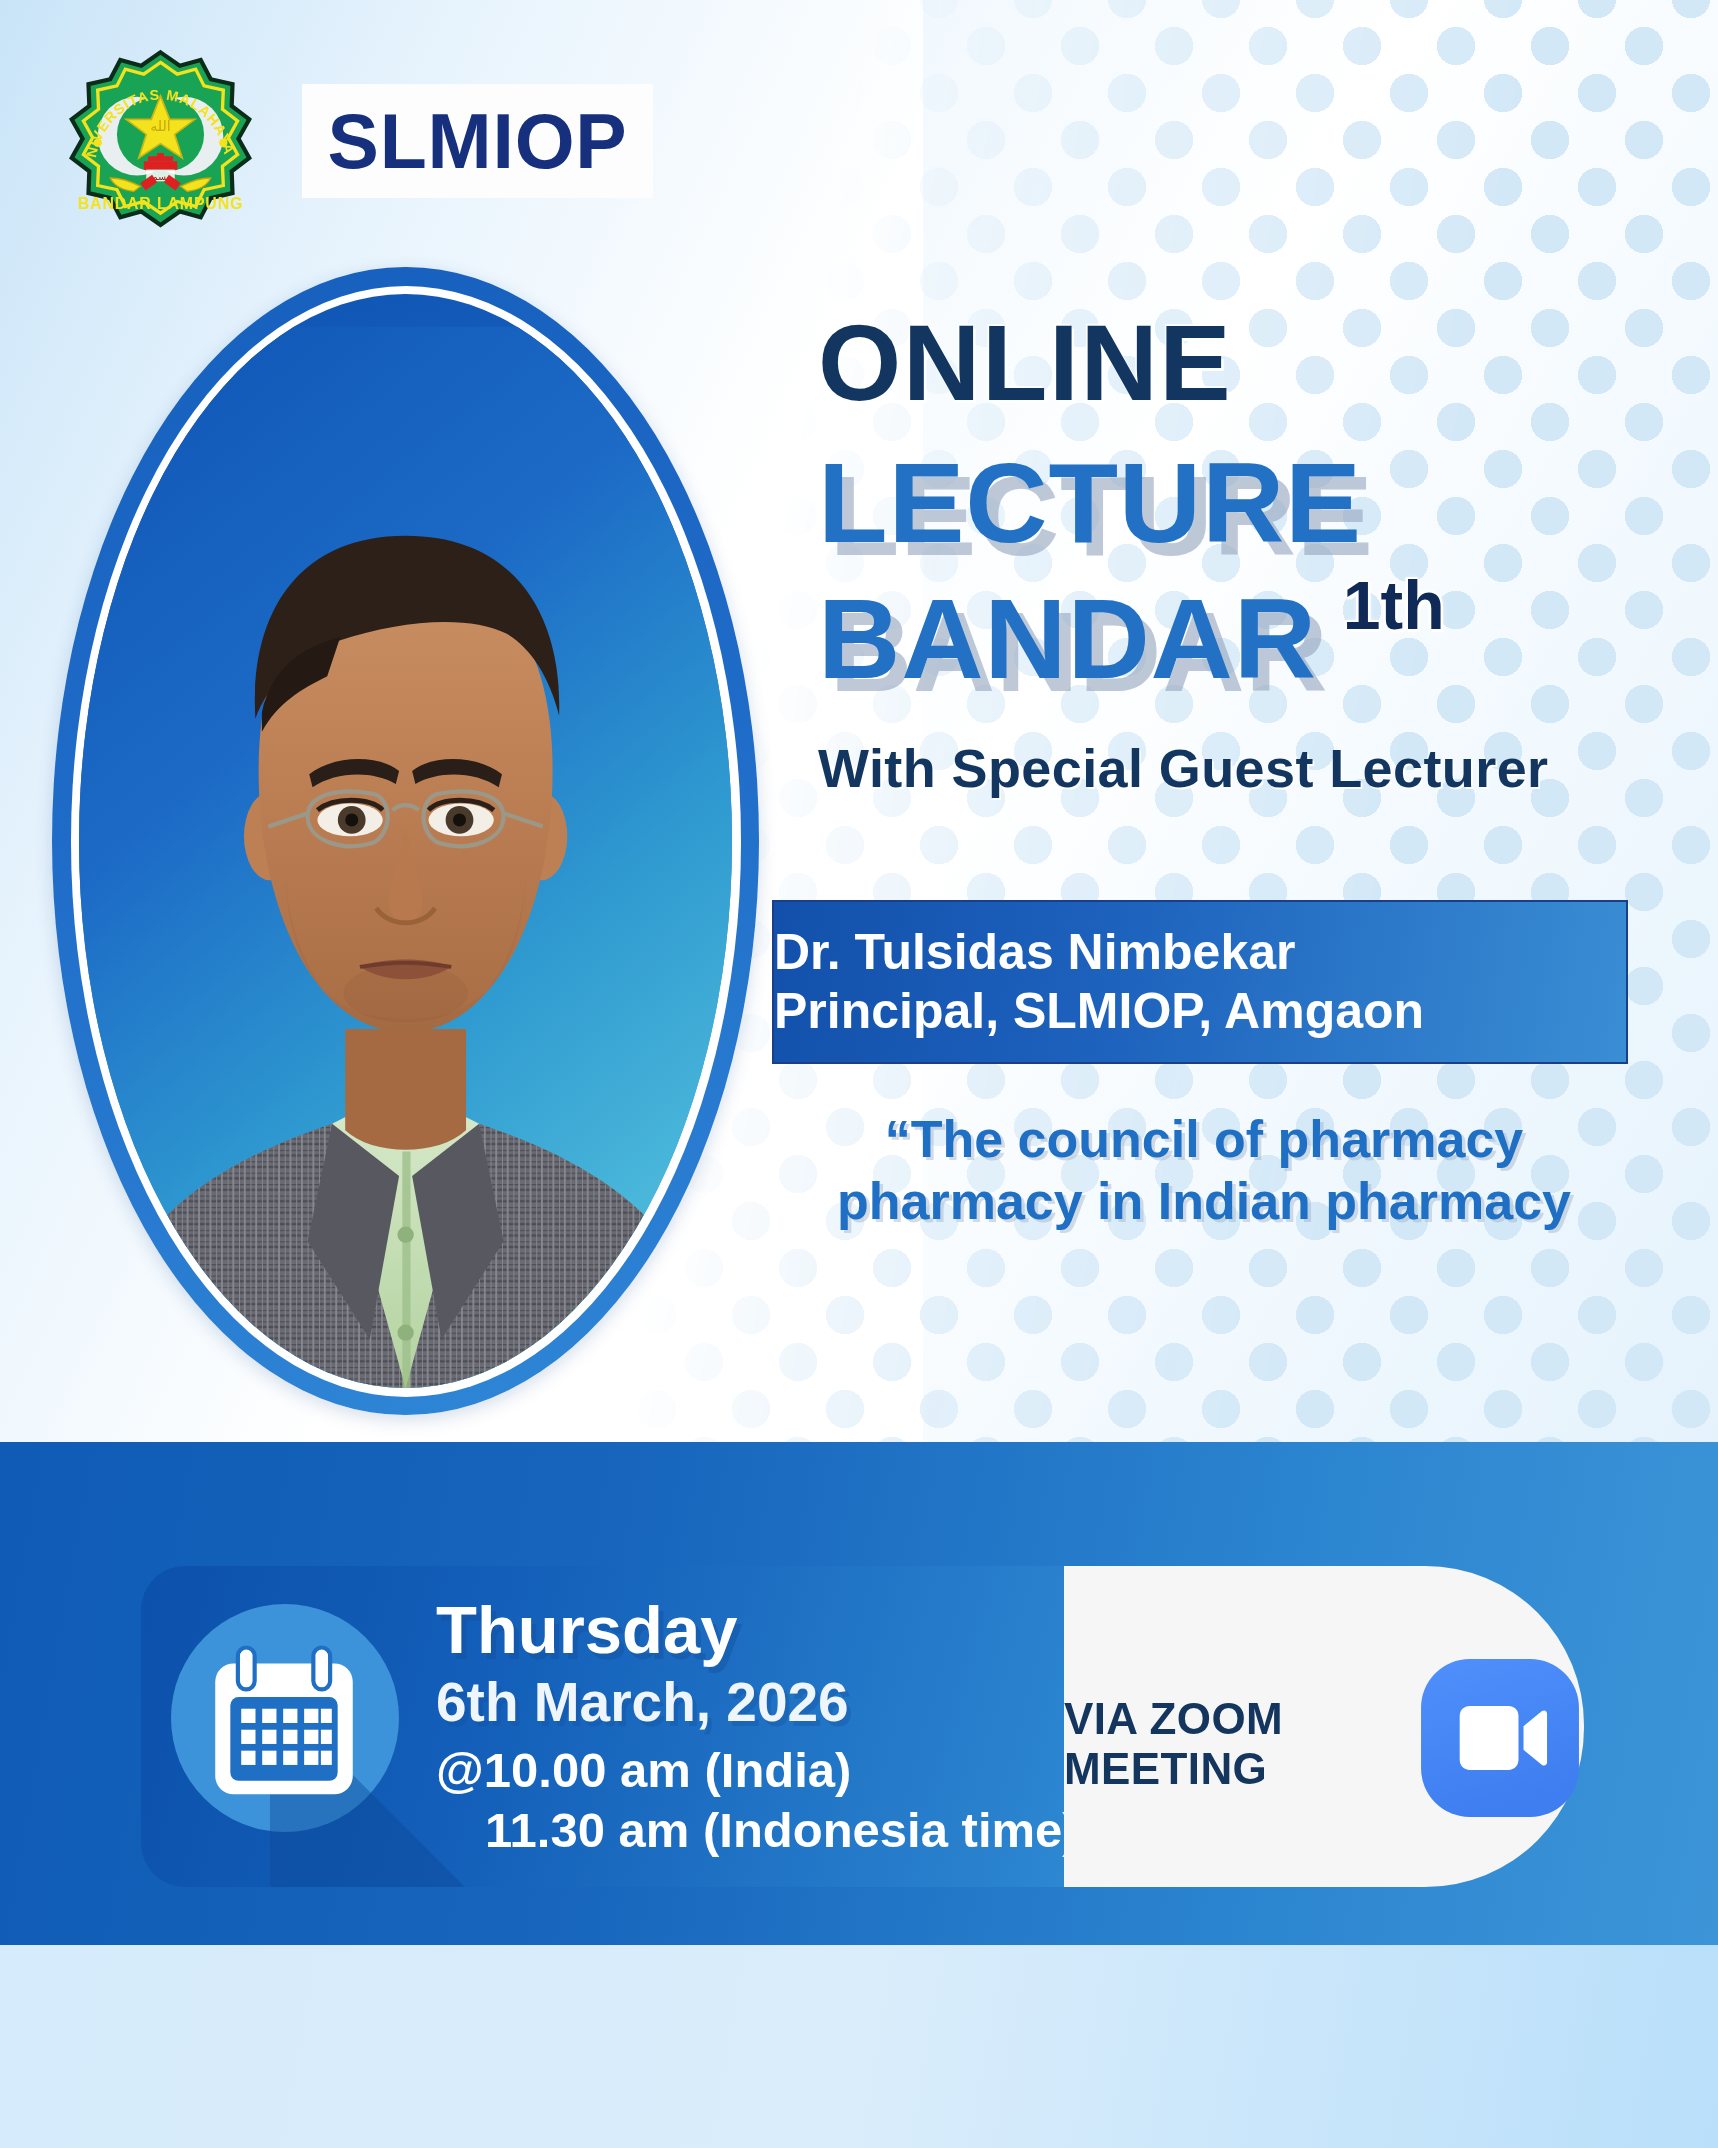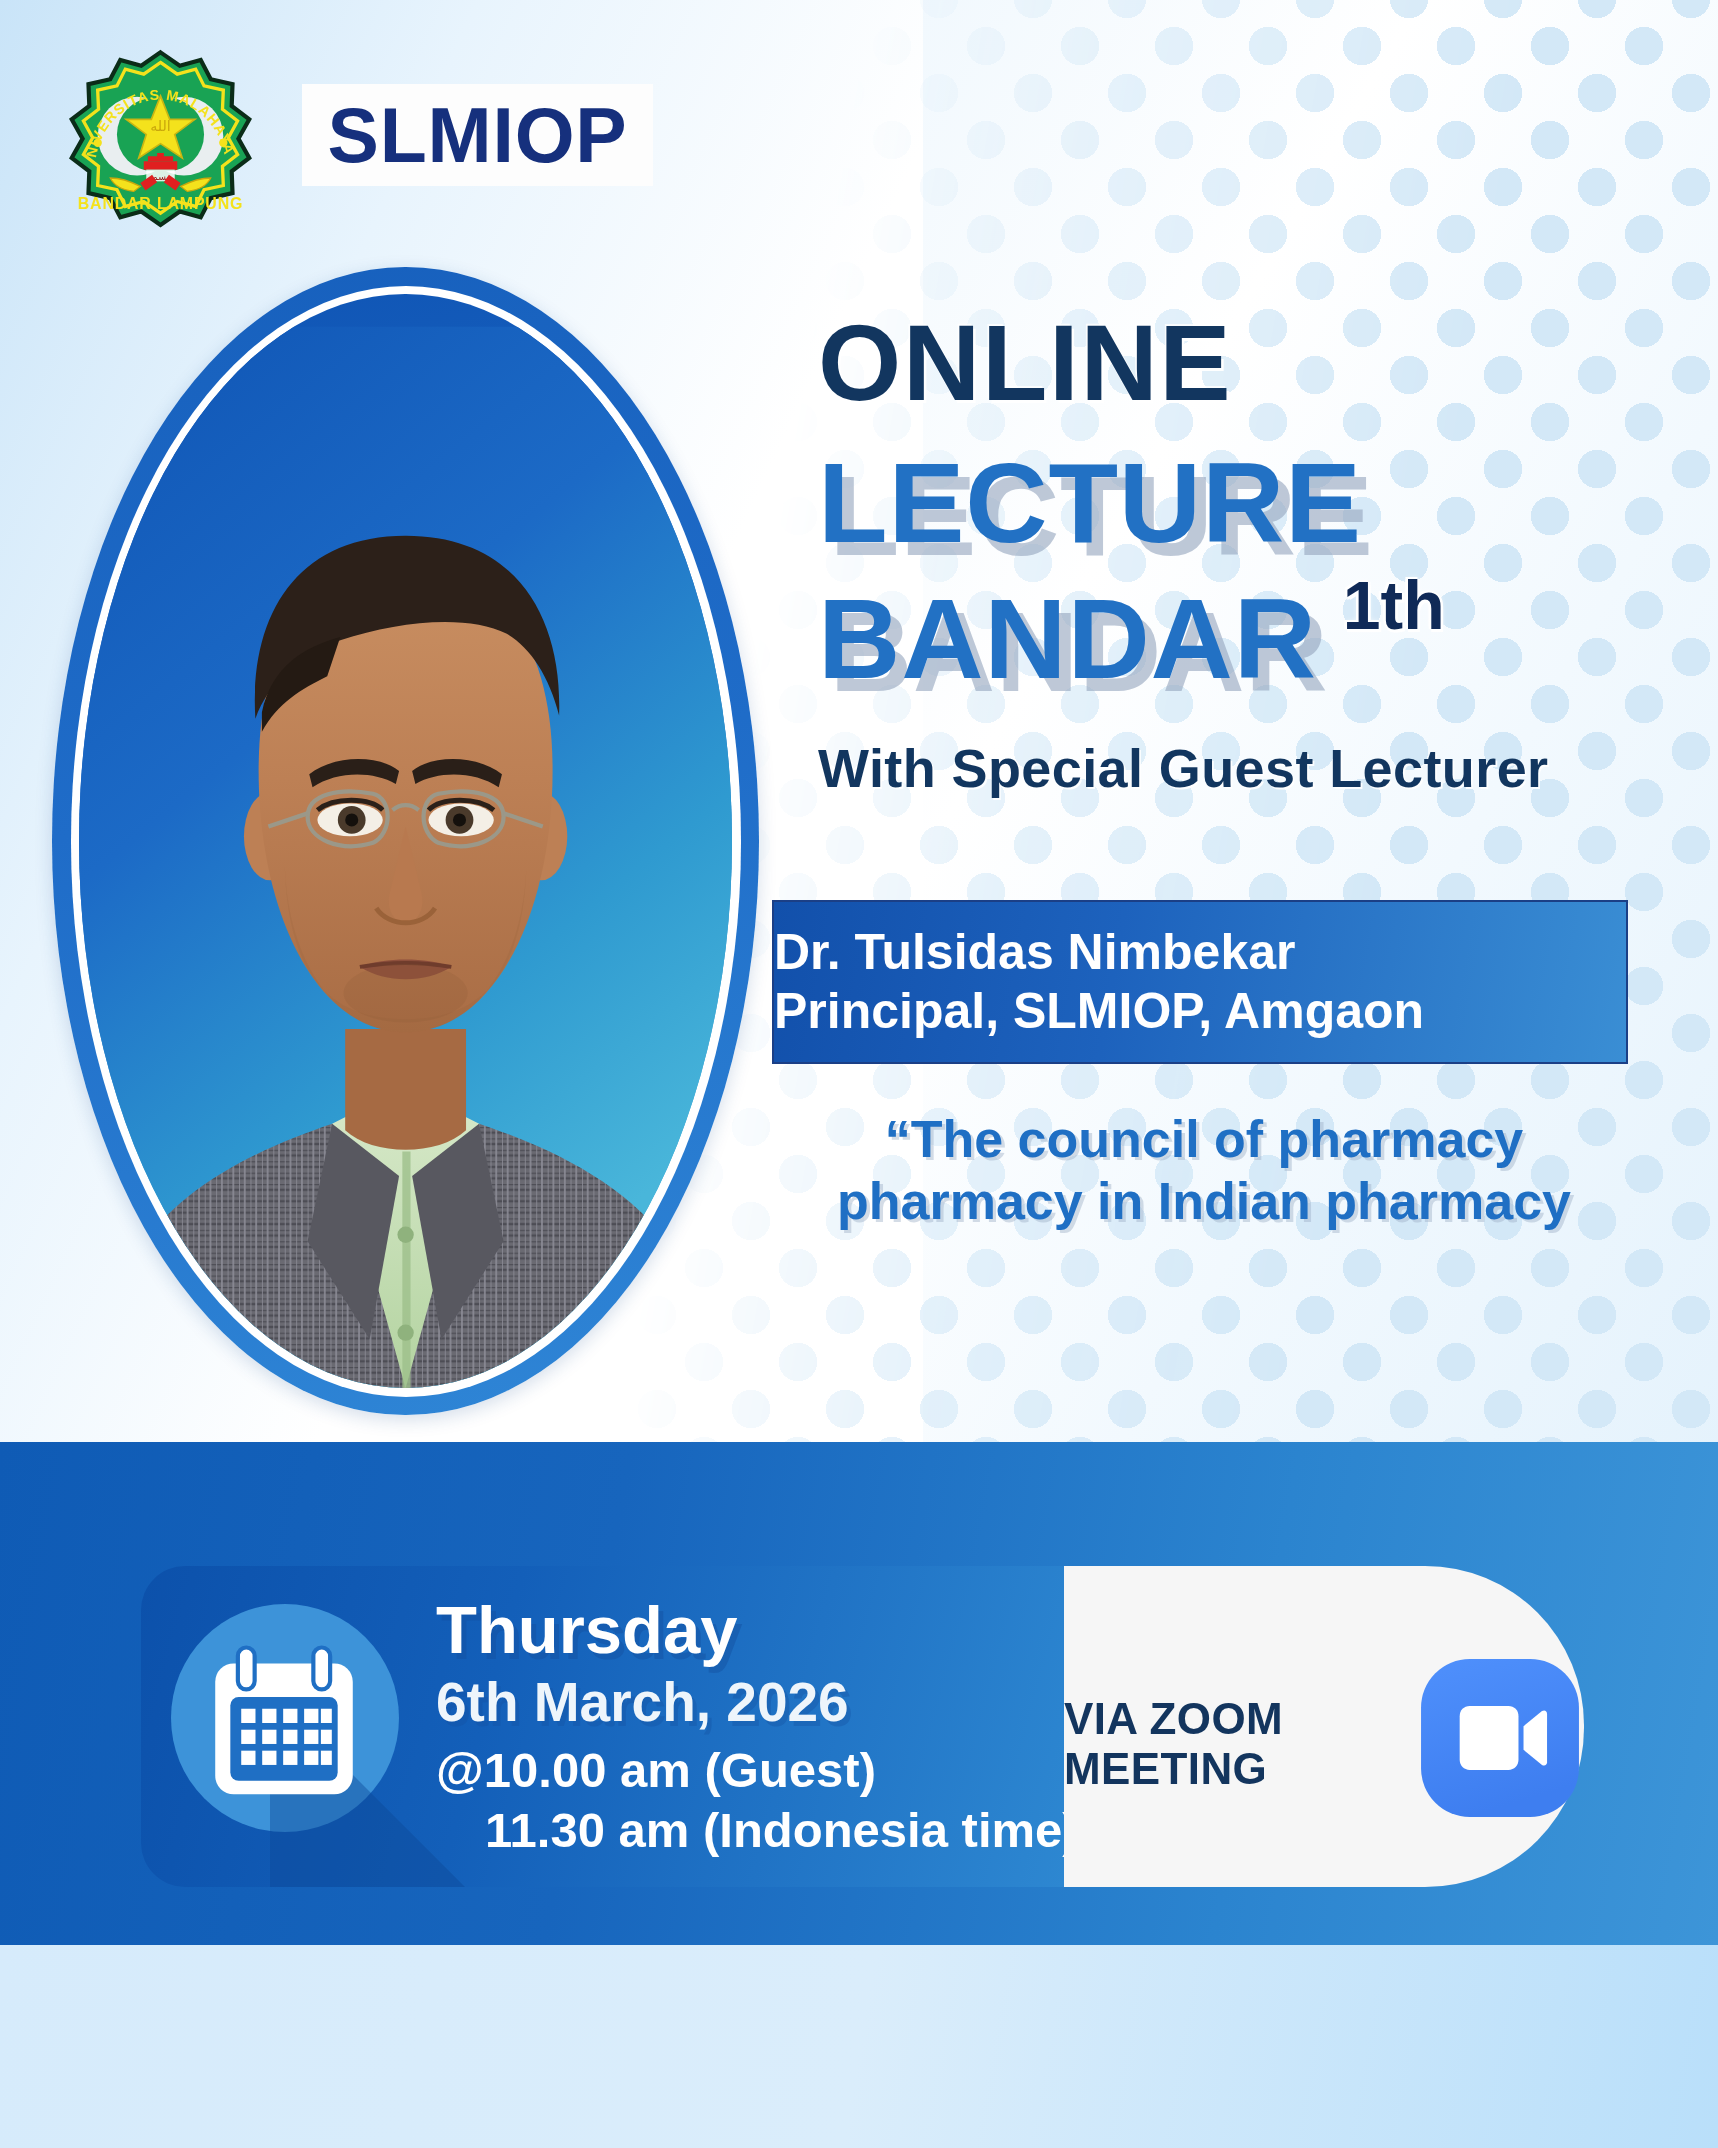--- a/index.html
+++ b/index.html
@@ -24,21 +24,21 @@
   }
   .leftglow{
     position:absolute;left:0;top:0;width:923px;height:1443px;
     background:linear-gradient(115deg,#c9e4f8 0%,#e8f4fd 30%,#ffffff 62%,#ffffff 100%);
     z-index:0;
   }
 
   
   .logo{position:absolute;left:60px;top:44px;width:201px;height:201px;z-index:6;}
   .slmiop-box{
-    position:absolute;left:302px;top:84px;width:351px;height:102px;background:#fdfdfd;z-index:6;
+    position:absolute;left:302px;top:84px;width:351px;height:114px;background:#fdfdfd;z-index:6;
     display:flex;align-items:center;justify-content:center;
   }
   .slmiop-box span{
     font-family:"Liberation Sans",sans-serif;font-weight:bold;font-size:77px;color:#16307d;
     letter-spacing:0.8px;line-height:1;
   }
 
   
   .photo-frame{
     position:absolute;left:52px;top:267px;width:707px;height:1148px;
@@ -356,21 +356,21 @@
             <rect x="87" y="126" width="17" height="17"></rect>
               <rect x="112" y="126" width="17" height="17"></rect>
             <rect x="132" y="126" width="13" height="17"></rect>
           </g>
         </svg>
       </div>
     </div>
     <div class="date-text">
       <div class="d-day">Thursday</div>
       <div class="d-date">6th March, 2026</div>
-      <div class="d-t1">@10.00 am (Guest)</div>
+      <div class="d-t1">@10.00 am (India)</div>
       <div class="d-t2">11.30  am (Indonesia time)</div>
     </div>
   </div>
 
   <div class="zoompanel">
     <div class="zoom-label">VIA ZOOM MEETING</div>
     <div class="zoom-icon">
       <svg viewBox="0 0 200 200" width="168" height="168">
         <defs>
           <linearGradient id="zg" x1="0" y1="0" x2="0.3" y2="1">

